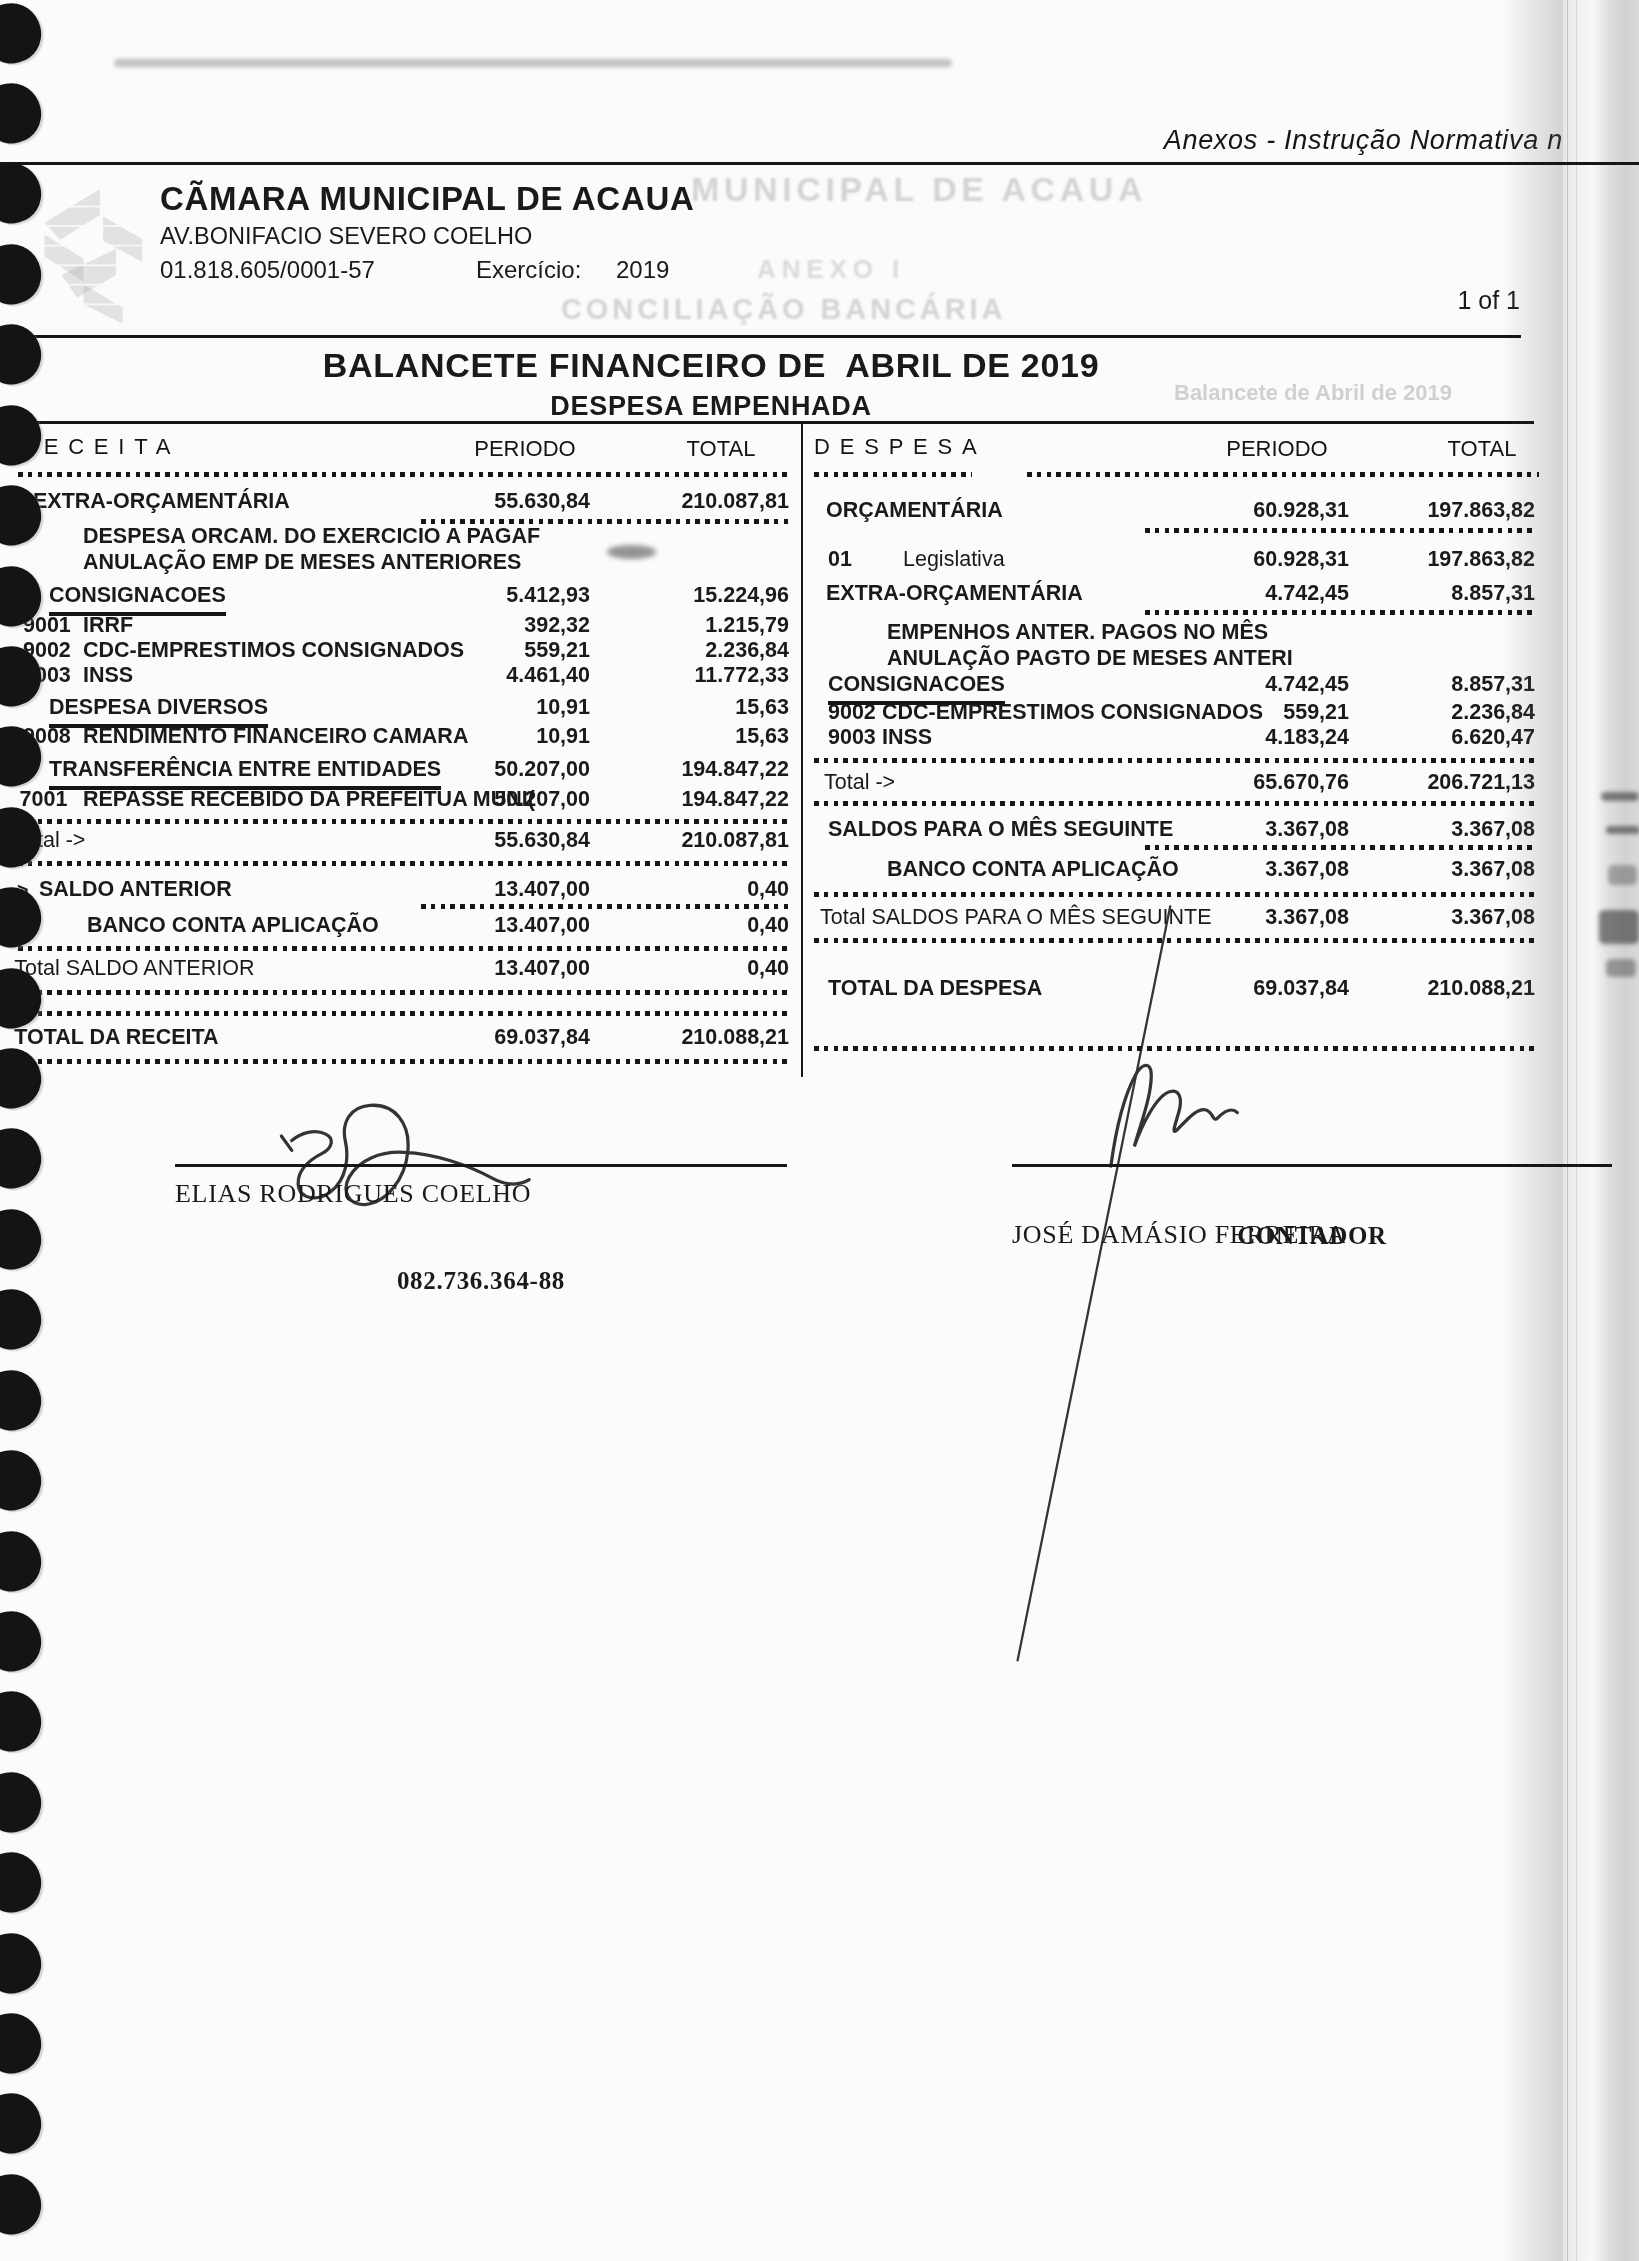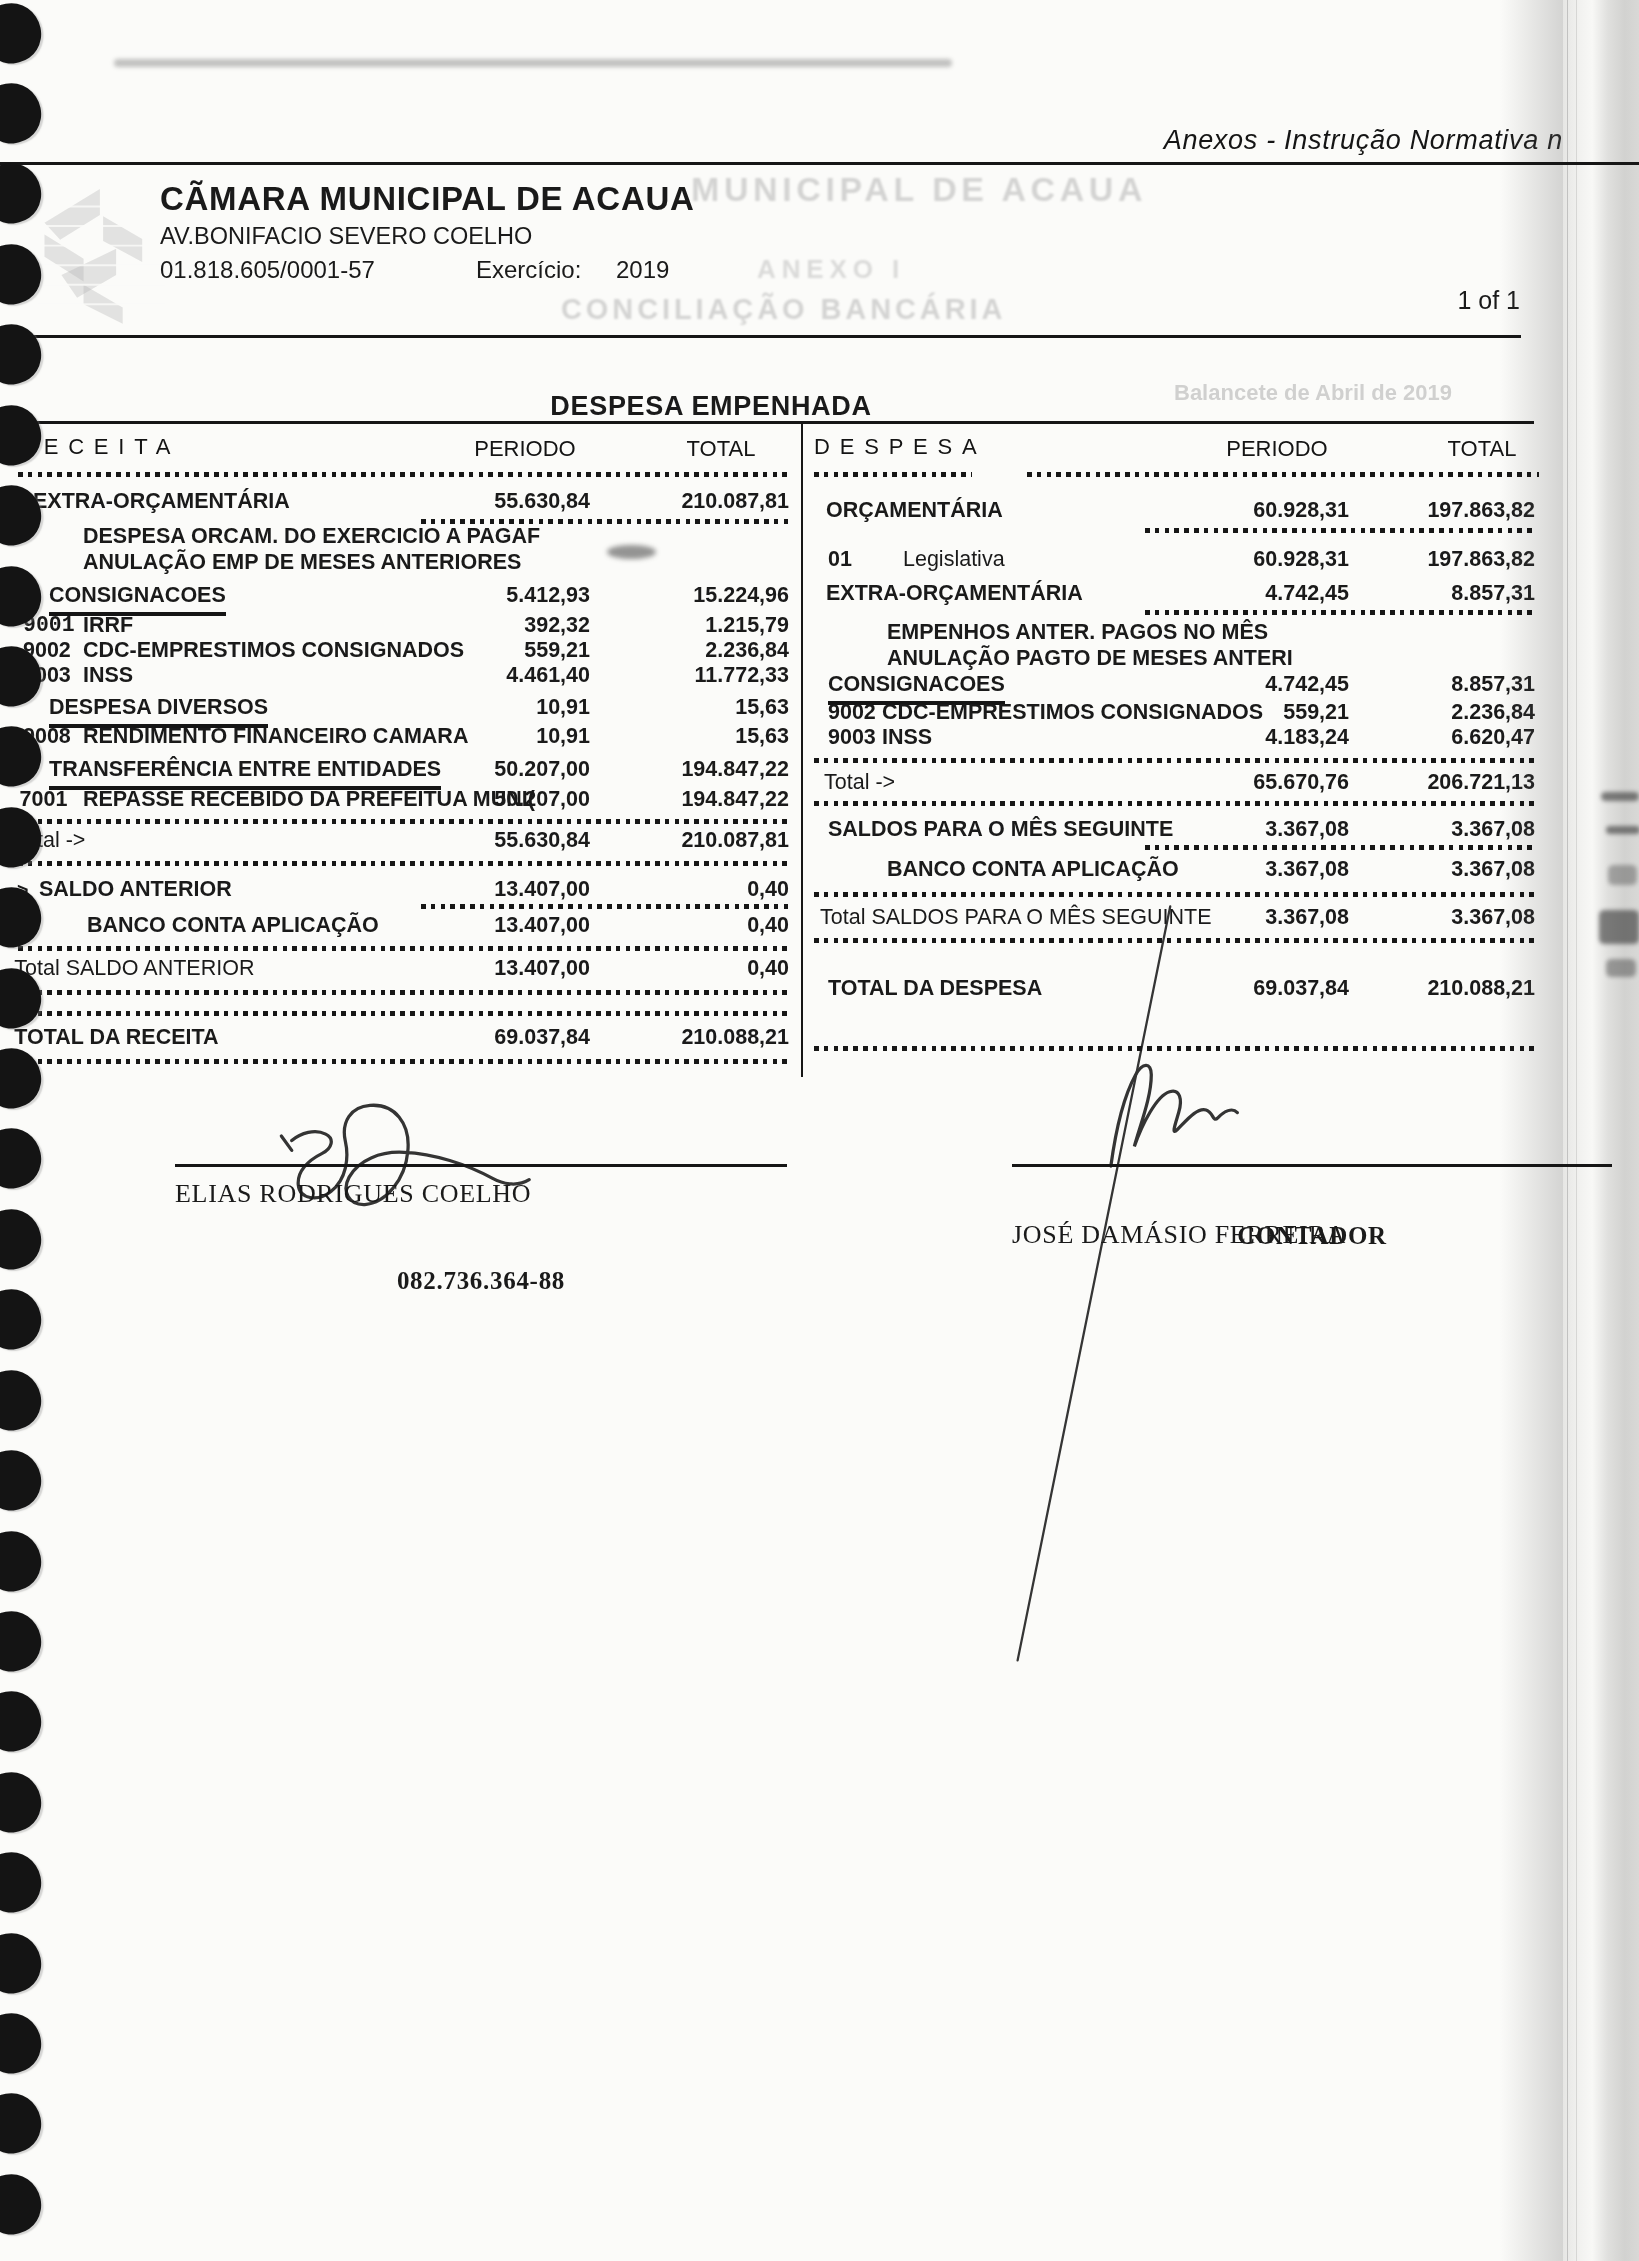--- a/index.html
+++ b/index.html
@@ -92,20 +92,21 @@
 
   <div class="abs annex-title nowrap">Anexos - Instrução Normativa nº 9/20</div>
 
   <div class="abs org-name nowrap">CÃMARA MUNICIPAL DE ACAUA</div>
   <div class="abs org-address nowrap">AV.BONIFACIO SEVERO COELHO</div>
   <div class="abs org-cnpj nowrap">01.818.605/0001-57</div>
   <div class="abs exercise-label nowrap">Exercício:</div>
   <div class="abs exercise-value nowrap">2019</div>
   <div class="abs page-indicator nowrap">1 of 1</div>
 
+  <div class="abs doc-title">BALANCETE FINANCEIRO DE  ABRIL DE 2019</div>
   <div class="abs doc-subtitle">DESPESA EMPENHADA</div>
 
   <div class="abs col-head spread nowrap" style="top:434px;left:18px;">RECEITA</div>
   <div class="abs col-head center" style="top:436px;left:427px;">PERIODO</div>
   <div class="abs col-head center" style="top:436px;left:623px;">TOTAL</div>
   <div class="abs col-head spread nowrap" style="top:434px;left:814px;">DESPESA</div>
   <div class="abs col-head center" style="top:436px;left:1179px;">PERIODO</div>
   <div class="abs col-head center" style="top:436px;left:1384px;">TOTAL</div>
 
   <div id="rows-container">
@@ -119,21 +120,21 @@
       </div>
       <div>
         <div class="row-label nowrap" style="left: 83px; top: 550px;">ANULAÇÃO EMP DE MESES ANTERIORES</div>
       </div>
       <div>
         <div class="row-label nowrap underlined" style="left: 49px; top: 583px;"><span>CONSIGNACOES</span></div>
         <div class="val" style="left: 329px; top: 583px; width: 261px;">5.412,93</div>
         <div class="val" style="left: 515px; top: 583px; width: 274px;">15.224,96</div>
       </div>
       <div>
-        <div class="row-code" style="left: 23px; top: 613px; font-family: Liberation Mono, monospace;">9001</div>
+        <div class="row-code" style="left: 23px; top: 613px;">9001</div>
         <div class="row-label nowrap" style="left: 83px; top: 613px;">IRRF</div>
         <div class="val" style="left: 329px; top: 613px; width: 261px;">392,32</div>
         <div class="val" style="left: 515px; top: 613px; width: 274px;">1.215,79</div>
       </div>
       <div>
         <div class="row-code" style="left: 23px; top: 638px;">9002</div>
         <div class="row-label nowrap" style="left: 83px; top: 638px;">CDC-EMPRESTIMOS CONSIGNADOS</div>
         <div class="val" style="left: 329px; top: 638px; width: 261px;">559,21</div>
         <div class="val" style="left: 515px; top: 638px; width: 274px;">2.236,84</div>
       </div>

